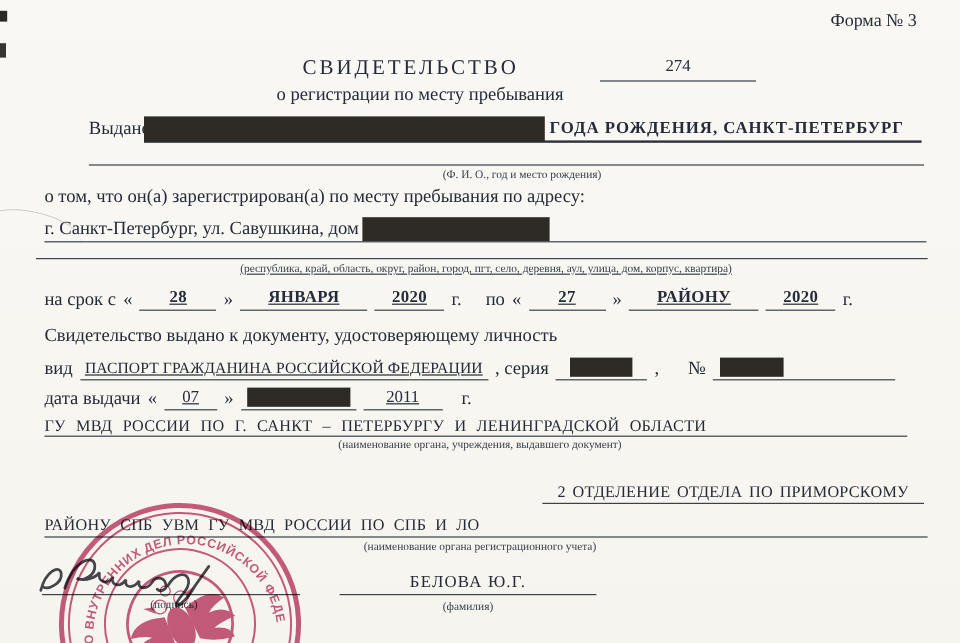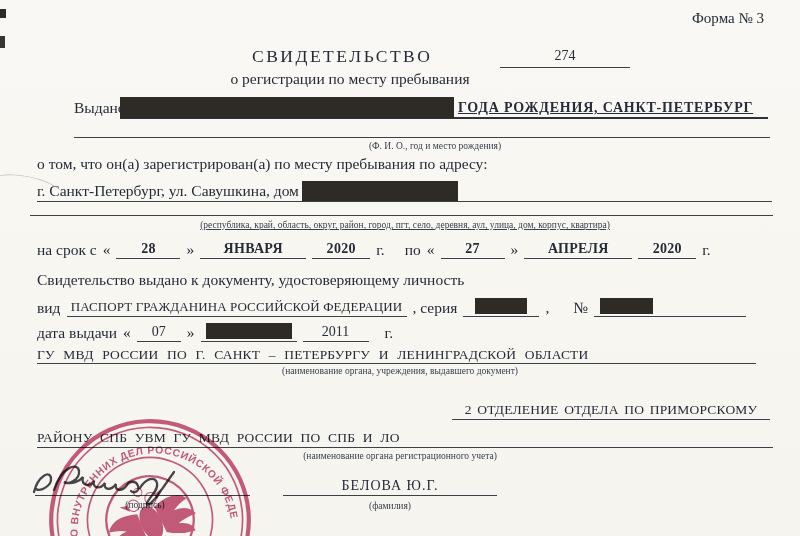--- a/index.html
+++ b/index.html
@@ -16,36 +16,36 @@
     background:linear-gradient(180deg,#f9f8f4 0%,#f7f6f1 60%,#f5f4ef 100%);
     color:var(--ink);
   }
   .t { position:absolute; white-space:nowrap; color:var(--ink); }
   .fs15 { font-size:15.5px; }
   .caption { position:absolute; font-size:9.5px; color:#39404d; text-align:center; white-space:nowrap; }
   .line { position:absolute; border-bottom:1.3px solid var(--line); }
   .redact { background:var(--redact); display:inline-block; }
   .fieldrow { position:absolute; display:flex; align-items:flex-end; gap:6px; }
   .fld { display:inline-flex; align-items:flex-end; justify-content:center;
-         border-bottom:1.4px solid var(--line); padding-bottom:1px; }
+         border-bottom:1.4px solid var(--line); padding-bottom:1px;text-decoration:underline; }
   .val { font-weight:bold; font-size:14px; letter-spacing:0.3px; }
   .val14n { font-size:14px; }
   .caps125 { font-size:13px; letter-spacing:0.1px; }
   .caps135 { font-size:13.5px; word-spacing:5px; letter-spacing:0.2px; }
   .ulrow { position:absolute; border-bottom:1.4px solid var(--line); white-space:nowrap; }
   .form-label { top:10px; right:36px; font-size:15px; }
   .title { left:252px; top:46px; font-size:17.5px; letter-spacing:2.5px; }
   .numfield { position:absolute; left:500px; top:46px; width:130px; height:22px;
               border-bottom:1.5px solid var(--line); text-align:center;
               font-size:14px; line-height:20px; }
   .subtitle { left:150px; top:70px; width:400px; text-align:center; font-size:15.5px; }
   .issuedline { position:absolute; left:120px; top:97px; width:648px; height:22px;
                 border-bottom:2px solid #2c333b; display:flex; align-items:flex-start; }
   .issued-suffix { font-weight:bold; font-size:14px; letter-spacing:0.8px;
-                   margin-left:4px; line-height:21px;text-decoration:underline; }
+                   margin-left:4px; line-height:21px; }
   .addrline { position:absolute; left:37px; top:180px; width:735px; height:22px;
               border-bottom:1.4px solid var(--line); display:flex; align-items:center; }
   .q { font-size:15.5px; }
   .mark { position:absolute; background:#15130f; }
   .mark1 { left:0; top:9px; width:6px; height:9px; opacity:.9; }
   .mark2 { left:0; top:36px; width:5px; height:12px; opacity:.85; }
   .curve { position:absolute; left:-16px; top:176px; width:84px; height:36px;
            border-top:1.5px solid rgba(140,138,128,.4); border-radius:50%;
            transform:rotate(12deg); }
   .stamp { position:absolute; left:46px; top:416px; width:208px; height:208px;
@@ -98,21 +98,21 @@
     <span class="q">«</span>
     <span class="fld val" style="width:64px;">28</span>
     <span class="q">»</span>
     <span class="fld val" style="width:106px;">ЯНВАРЯ</span>
     <span class="fld val" style="width:58px;">2020</span>
     <span class="fs15">г.</span>
     <span class="fs15" style="margin-left:14px;">по</span>
     <span class="q">«</span>
     <span class="fld val" style="width:64px;">27</span>
     <span class="q">»</span>
-    <span class="fld val" style="width:108px;">АПРЕЛЯ</span>
+    <span class="fld val" style="width:108px;">РАЙОНУ</span>
     <span class="fld val" style="width:58px;">2020</span>
     <span class="fs15">г.</span>
   </div>
 
   <div class="t fs15" style="left:37px; top:271px;">Свидетельство выдано к документу, удостоверяющему личность</div>
 
   <div class="fieldrow" style="left:37px; top:295px; height:22px;">
     <span class="fs15">вид</span>
     <span class="fld caps125" style="width:340px;">ПАСПОРТ ГРАЖДАНИНА РОССИЙСКОЙ ФЕДЕРАЦИИ</span>
     <span class="fs15">, серия</span>

